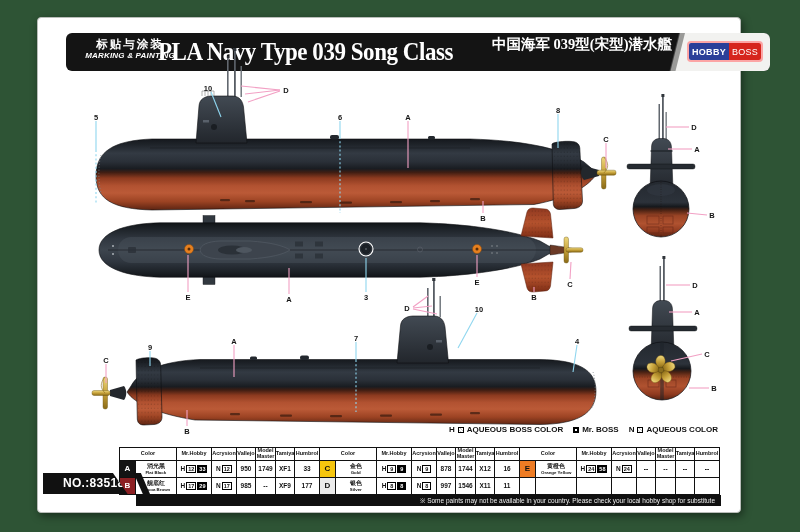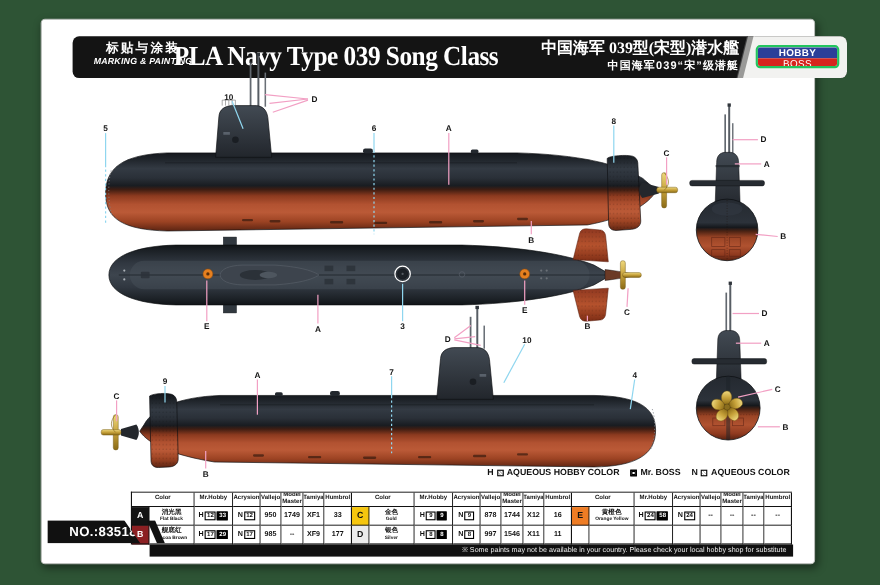--- a/index.html
+++ b/index.html
@@ -17,22 +17,22 @@
   .hdr-title{position:absolute;left:92px;top:0;line-height:38px;color:#fff;
              font-family:"Liberation Serif",serif;font-weight:bold;font-size:25px;
              letter-spacing:-.5px;transform:scaleX(.92);transform-origin:left center;white-space:nowrap;}
   .hdr-cn{position:absolute;right:98px;top:2px;text-align:right;color:#fff;}
   .hdr-cn .l1{font-family:"Liberation Serif",serif;font-weight:bold;font-size:14.5px;line-height:19px;margin-left:18px;}
   .hdr-cn .l2{font-size:10px;font-weight:bold;line-height:13px;letter-spacing:1px;}
   .logo-panel{position:absolute;right:-14px;top:-2px;width:104px;height:44px;
               background:#f2f2f0;transform:skewX(-14deg);
               box-shadow:-5px 0 0 #9a9a98,-6px 0 0 #444;}
   .logo-box{position:absolute;right:7px;top:8px;width:76px;height:21px;background:#fff;
-            border:2px solid #22c55e;border-radius:4px;box-sizing:border-box;
-            display:flex;overflow:hidden;flex-direction:column;}
+            border:2px solid #fca5a5;border-radius:4px;box-sizing:border-box;
+            display:flex;overflow:hidden;}
   .logo-hobby{flex:1.25;background:#2b3f99;color:#fff;font-size:9px;font-weight:bold;
               display:flex;align-items:center;justify-content:center;letter-spacing:.3px;}
   .logo-boss{flex:1;background:#d6251d;color:#fff;font-size:9px;font-weight:normal;
              display:flex;align-items:center;justify-content:center;letter-spacing:.3px;}
   
   #diagram{position:absolute;left:0;top:0;pointer-events:none;}
   .callout-label{font-family:"Liberation Sans",sans-serif;font-weight:bold;font-size:7.5px;
                  fill:#141414;text-anchor:middle;dominant-baseline:central;}
   
   .legend{position:absolute;right:22px;top:407px;font-size:8px;font-weight:bold;color:#111;
@@ -82,34 +82,33 @@
 <div class="sheet">
 
   <div class="header-bar">
     <div class="hdr-left">
       <div class="cn">标贴与涂装</div>
       <div class="en">MARKING &amp; PAINTING</div>
     </div>
     <div class="hdr-title">PLA Navy Type 039 Song Class</div>
     <div class="hdr-cn">
       <div class="l1">中国海军 039型(宋型)潜水艦</div>
-      <div class="l2">中国海军039“宋”级潜艇</div>
     </div>
     <div class="logo-panel"></div>
     <div class="logo-box">
       <span class="logo-hobby">HOBBY</span>
       <span class="logo-boss">BOSS</span>
     </div>
   </div>
 
   <div class="legend">
     <span class="lg-item">
       <b>H</b>
         <span class="lbox open"></span>
-      <span>AQUEOUS HOBBY COLOR</span>
+      <span>AQUEOUS BOSS COLOR</span>
     </span>
     <span class="lg-item">
       <span class="lbox filled"></span>
       <span>Mr. BOSS</span>
     </span>
     <span class="lg-item">
       <b>N</b>
         <span class="lbox open"></span>
       <span>AQUEOUS COLOR</span>
     </span>

